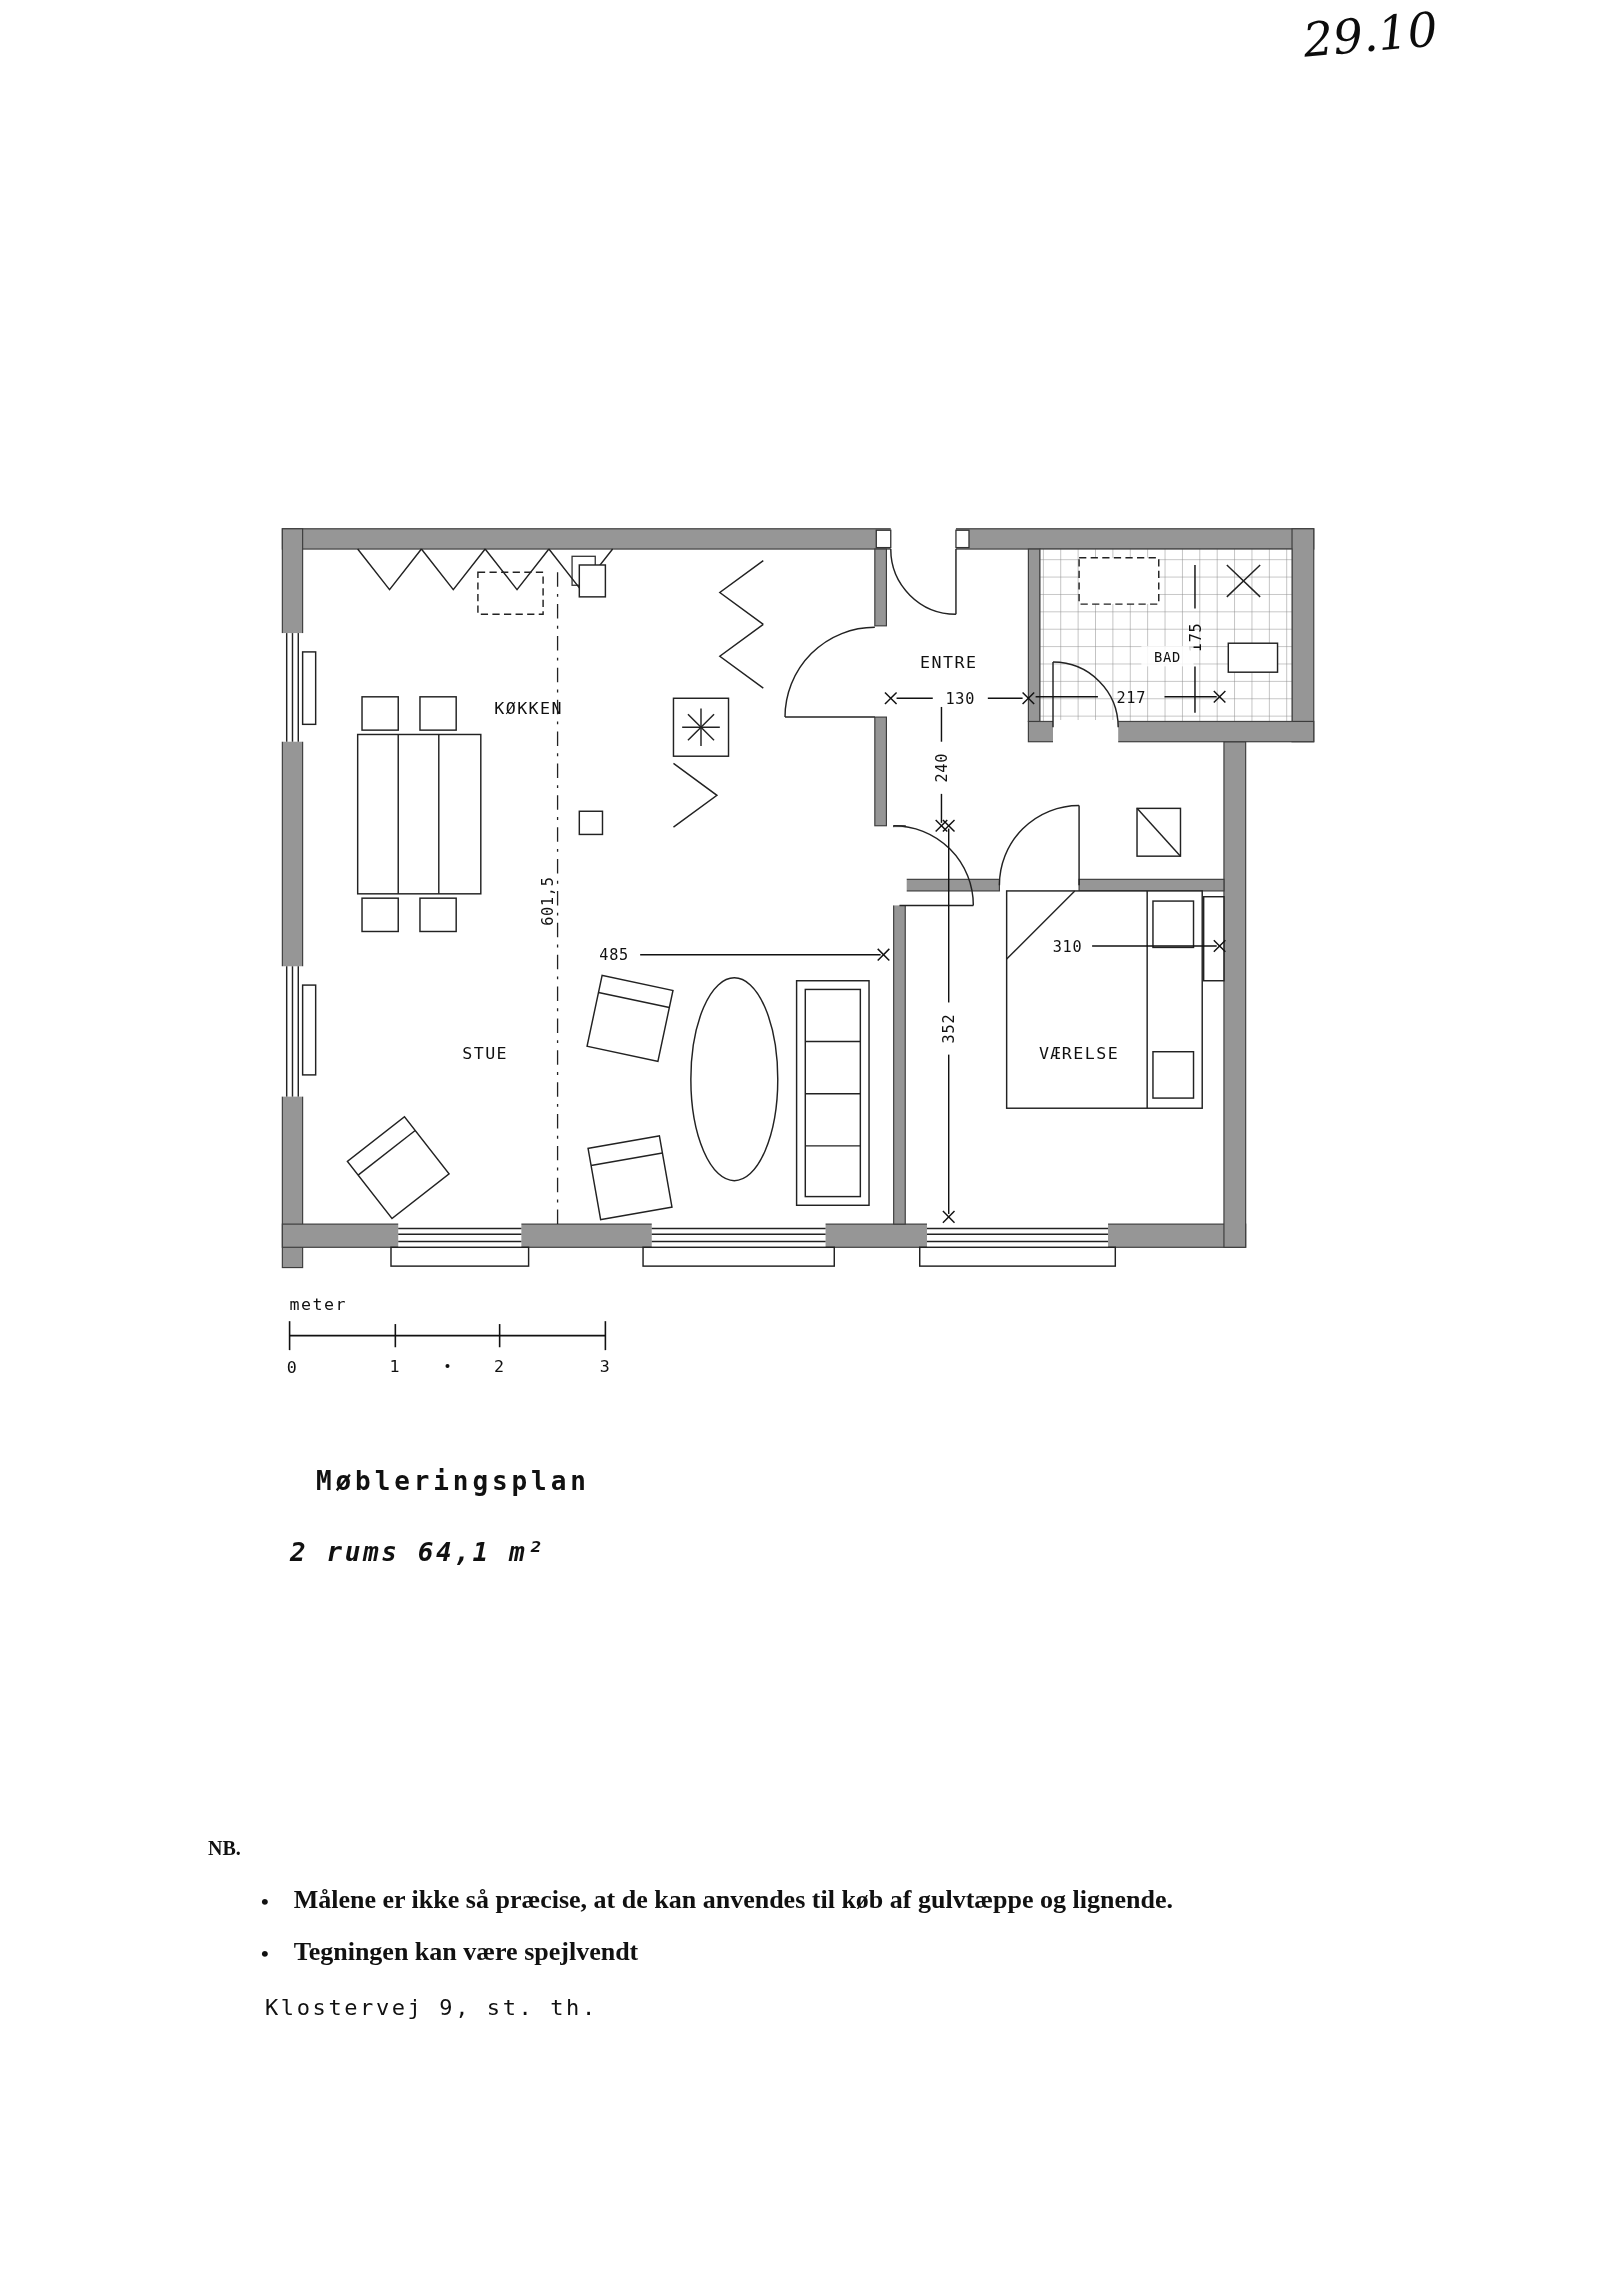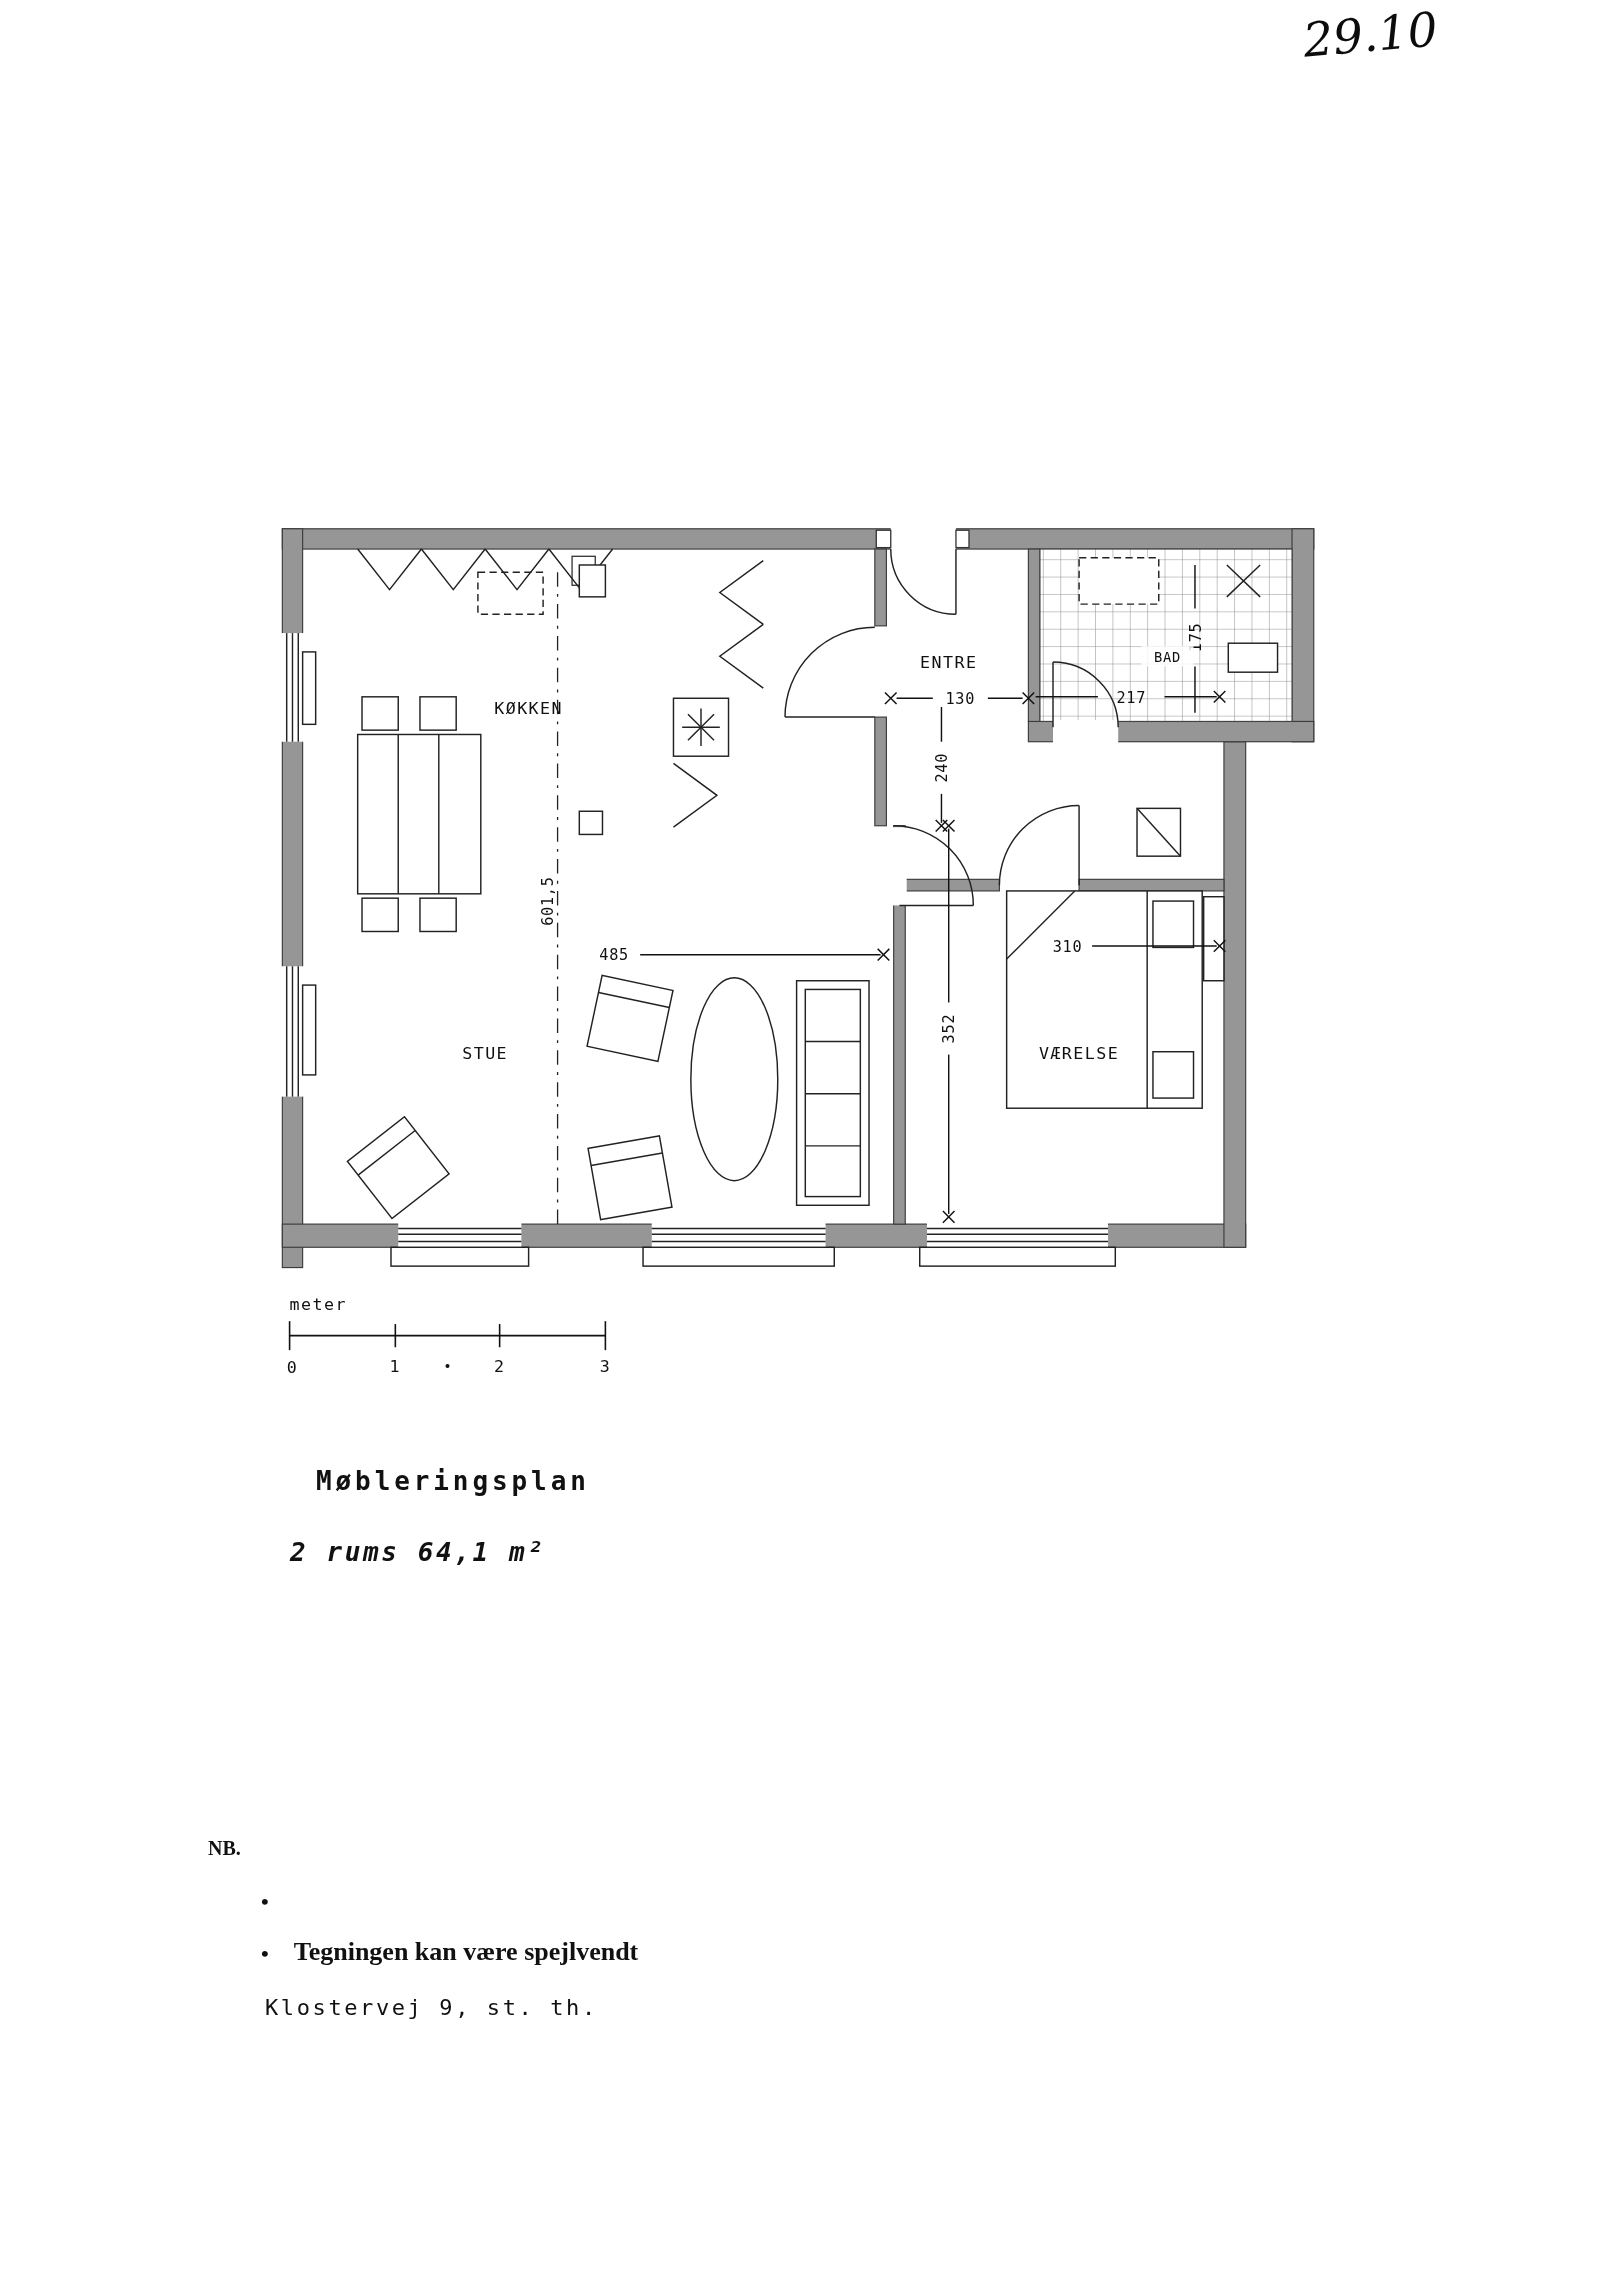--- a/index.html
+++ b/index.html
@@ -304,20 +304,21 @@
   </div>
 
   <div class="caption-title">Møbleringsplan</div>
   <div class="caption-sub">2 rums 64,1 m²</div>
 
   <div class="nb-heading">NB.</div>
 
   <div class="notes-list">
     <div class="bullet-row">
       <span class="bullet-dot">•</span>
+      <span>Målene er ikke så præcise, at de kan anvendes til køb af gulvtæppe og lignende.</span>
     </div>
     <div class="bullet-row">
       <span class="bullet-dot">•</span>
       <span>Tegningen kan være spejlvendt</span>
     </div>
   </div>
 
   <div class="address">Klostervej 9, st. th.</div>
 
 </div>

